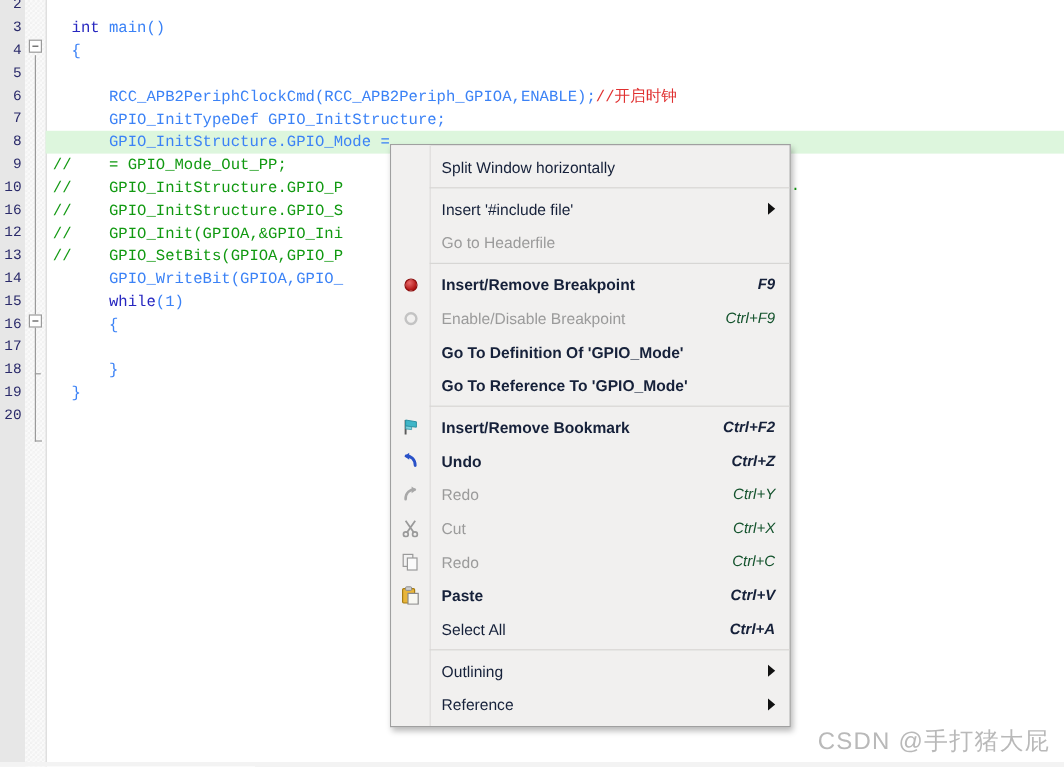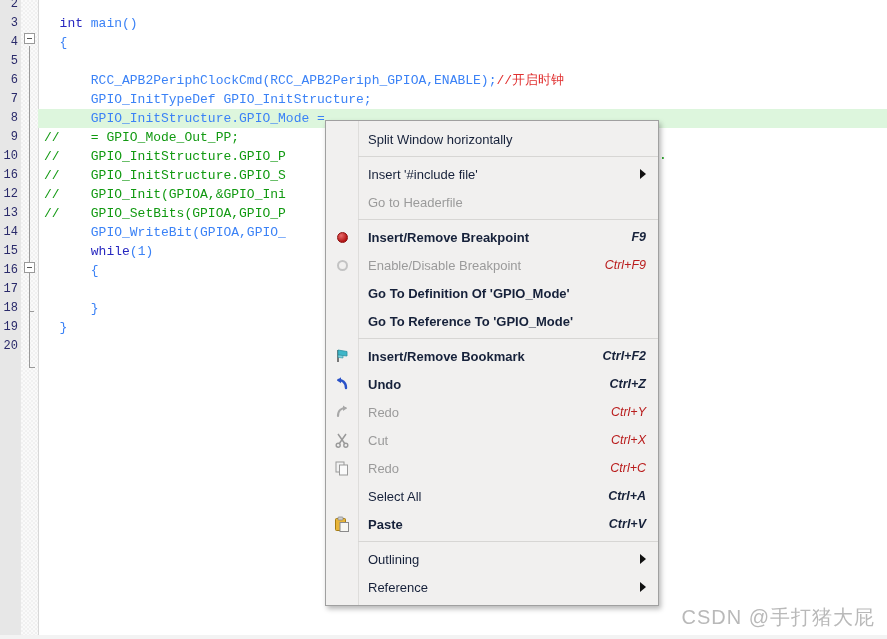--- a/index.html
+++ b/index.html
@@ -176,21 +176,21 @@
   }
   .mi.dim .lbl { color: #9b9b9b; }
   .mi .acc {
     position: absolute;
     right: 12px;
     font-size: 12.5px;
     color: #16213a;
     font-weight: bold;
     font-style: italic;
   }
-  .mi.dim .acc { color: #b91c1c; font-weight: normal; text-align: center;}
+  .mi.dim .acc { color: #14532d; font-weight: normal; text-align: center;}
   .mi.bold .lbl { font-weight: bold; }
   .mi .arrow {
     position: absolute;
     right: 12px;
     width: 0; height: 0;
     border-left: 6px solid #111;
     border-top: 5px solid transparent;
     border-bottom: 5px solid transparent;
   }
   .msep {
@@ -429,36 +429,36 @@
         <div class="mi dim">
           <span class="ico">
             <svg width="16" height="16" viewBox="0 0 16 16">
               <rect x="2" y="2" width="8" height="10" fill="#f2f2f2" stroke="#9a9a9a" stroke-width="1"></rect>
               <rect x="5.5" y="5" width="8" height="10" fill="#fafafa" stroke="#9a9a9a" stroke-width="1"></rect>
             </svg>
           </span>
           <span class="lbl">Redo</span>
           <span class="acc">Ctrl+C</span>
         </div>
-        <div class="mi">
-          <span class="ico"></span>
-          <span class="lbl">Select All</span>
-          <span class="acc">Ctrl+A</span>
-        </div>
         <div class="mi bold">
           <span class="ico">
             <svg width="16" height="16" viewBox="0 0 16 16">
               <rect x="1.5" y="2.5" width="10" height="12" rx="1" fill="#e8b53a" stroke="#a67c12" stroke-width="1"></rect>
               <rect x="4" y="1" width="5" height="3" rx="0.8" fill="#cfcfcf" stroke="#8a8a8a" stroke-width="0.8"></rect>
               <rect x="6" y="6.5" width="8.5" height="9" fill="#f7f7f2" stroke="#8a8a8a" stroke-width="1"></rect>
             </svg>
           </span>
           <span class="lbl">Paste</span>
           <span class="acc">Ctrl+V</span>
         </div>
+        <div class="mi">
+          <span class="ico"></span>
+          <span class="lbl">Select All</span>
+          <span class="acc">Ctrl+A</span>
+        </div>
         <div class="msep"></div>
         <div class="mi">
           <span class="ico"></span>
           <span class="lbl">Outlining</span>
           <span class="arrow"></span>
         </div>
         <div class="mi">
           <span class="ico"></span>
           <span class="lbl">Reference</span>
           <span class="arrow"></span>

